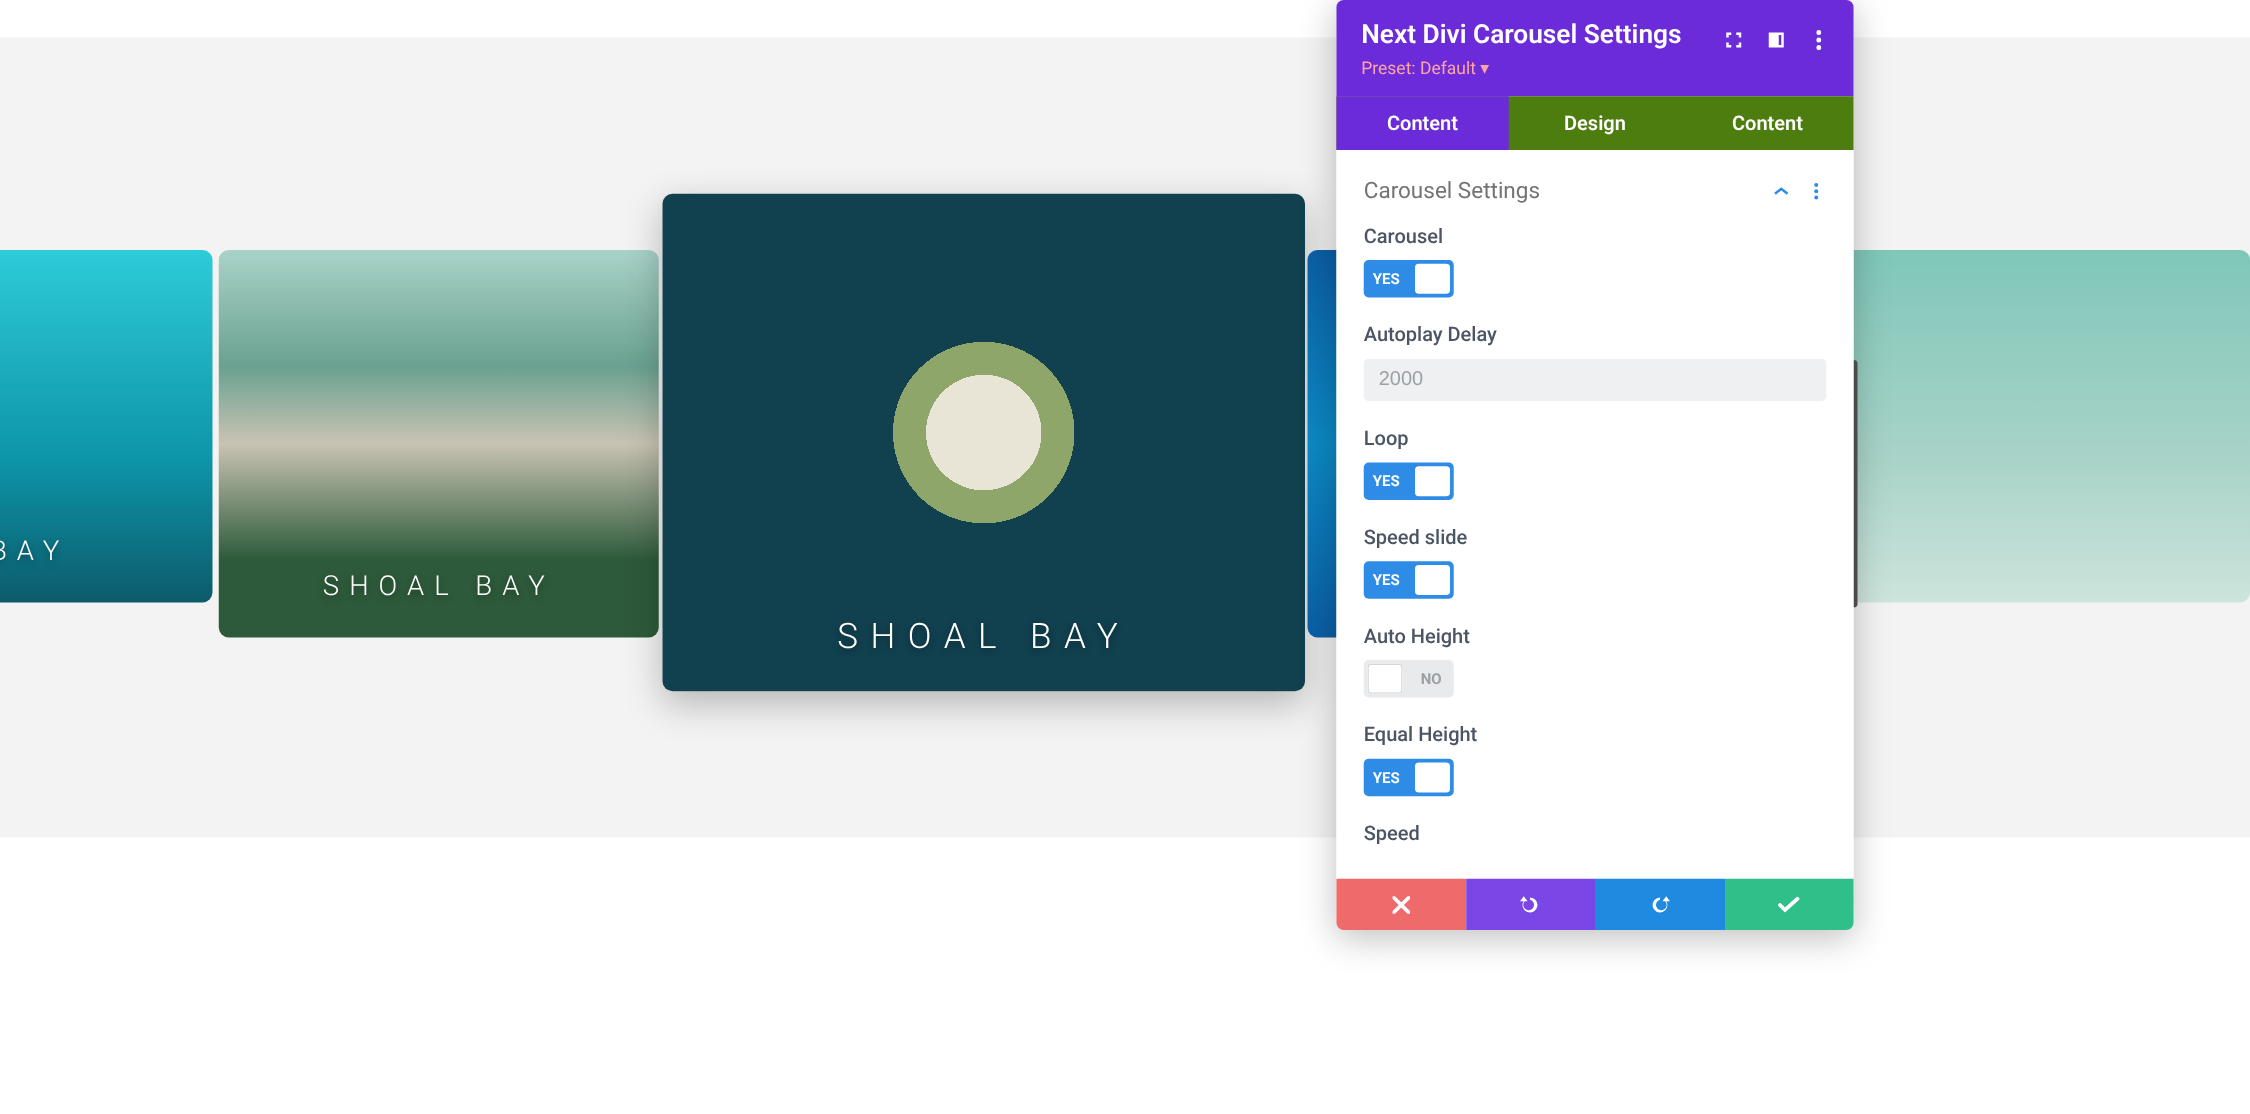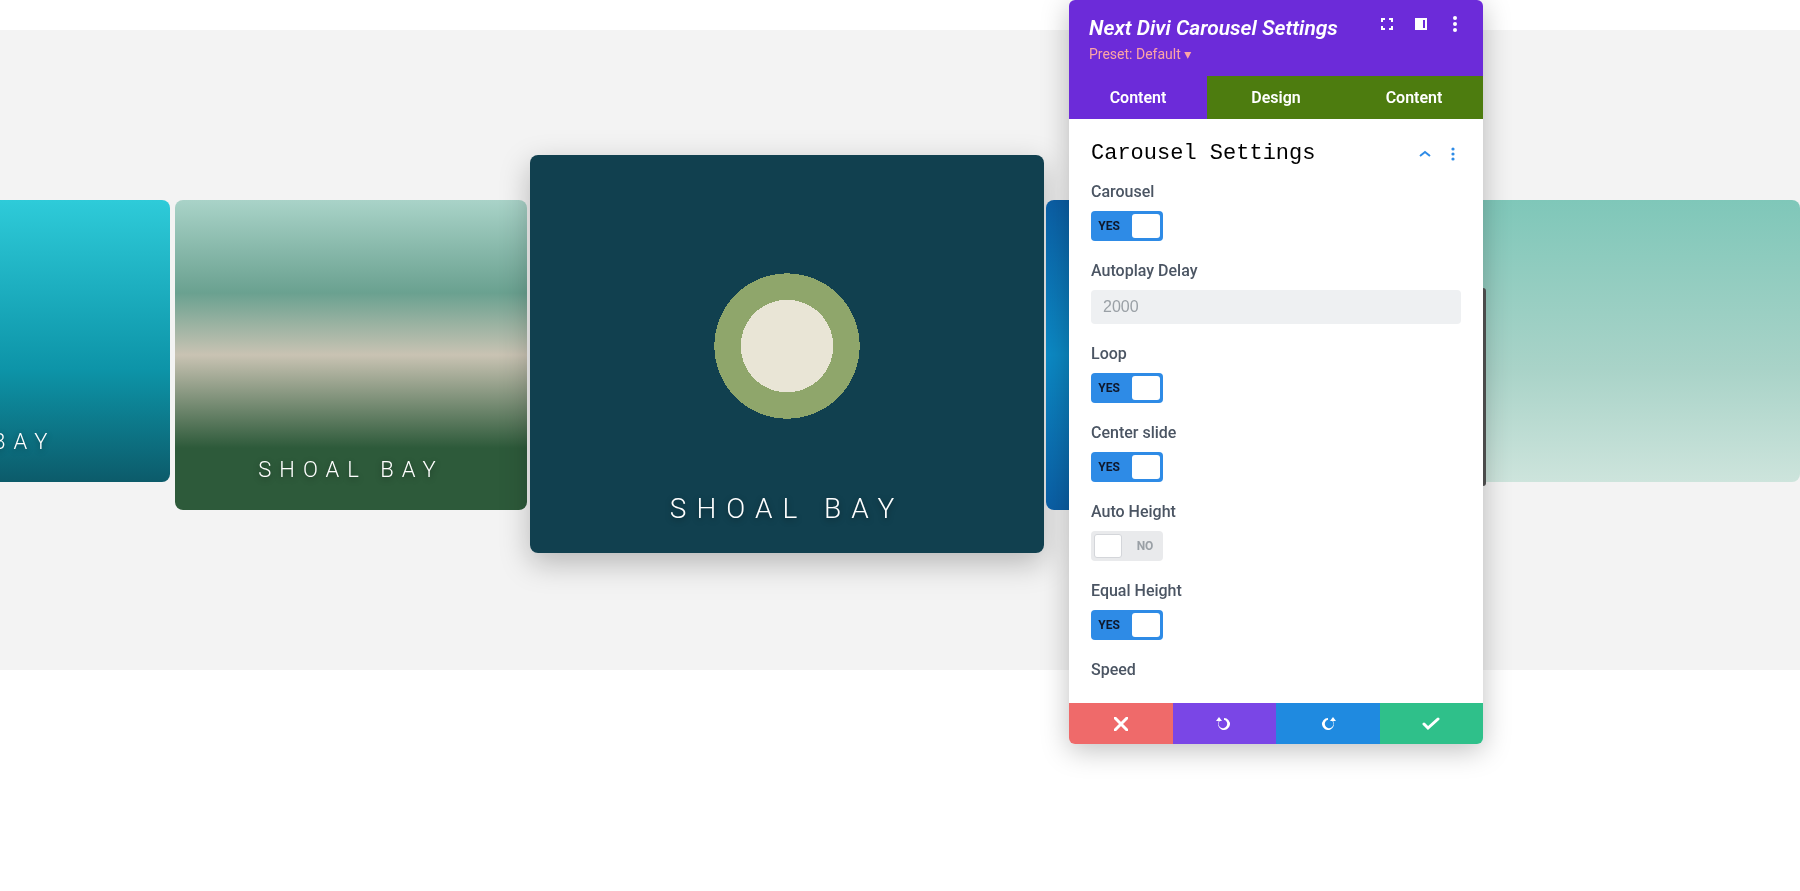--- a/index.html
+++ b/index.html
@@ -86,23 +86,22 @@
   flex-direction: column;
   overflow: hidden;
 }
 .panel-header {
   background: #6c2bd9;
   color: #fff;
   padding: 16px 20px 14px;
 }
 .panel-header .title-row {
   display: flex;
-  align-items: flex-start;
+  align-items: flex-end;
   justify-content: space-between;
-  font-style: italic;
 }
 .panel-title {
   font-size: 21px;
   font-weight: 600;
 }
 .panel-header-icons {
   display: flex;
   gap: 18px;
   align-items: center;
 }
@@ -141,24 +140,23 @@
   overflow: hidden;
   padding: 22px 22px 8px;
 }
 .section-head {
   display: flex;
   align-items: center;
   justify-content: space-between;
   margin-bottom: 16px;
 }
 .section-title {
-  color: #000000;
-  font-size: 22px;
+  color: #737373;
+  font-size: 18px;
   font-weight: 400;
-  font-family: Liberation Mono, monospace;
 }
 .section-icons {
   display: flex;
   gap: 12px;
   align-items: center;
   color: #2e8be6;
 }
 .section-icons .sicon {
   width: 16px; height: 16px; cursor: pointer; display:flex; align-items:center; justify-content:center;
 }
@@ -189,21 +187,21 @@
 .toggle .knob {
   position: absolute;
   top: 3px;
   width: 28px;
   height: 24px;
   border-radius: 3px;
   background: #fff;
 }
 .toggle.on { background: #2e8be6; color: #fff; }
 .toggle.on .knob { right: 3px; }
-.toggle.on .tlabel.yes { color:#0f172a; }
+.toggle.on .tlabel.yes { color:#ffffff; }
 .toggle.off { background: #e9eaec; color: #9aa0a6; }
 .toggle.off .knob { left: 3px; background:#fff; box-shadow: 0 0 0 1px #d4d6da inset; }
 .toggle.off .tlabel.no { color:#9aa0a6; }
 
 .text-input {
   width: 100%;
   height: 34px;
   border-radius: 4px;
   border: none;
   background: #eef0f2;
@@ -326,21 +324,21 @@
     <div class="field">
       <div class="field-label">Loop</div>
       <div class="toggle on">
         <span class="tlabel yes">YES</span>
         <span class="tlabel no"></span>
         <span class="knob"></span>
       </div>
     </div>
 
     <div class="field">
-      <div class="field-label">Center slide</div>
+      <div class="field-label">Speed slide</div>
       <div class="toggle on">
         <span class="tlabel yes">YES</span>
         <span class="tlabel no"></span>
         <span class="knob"></span>
       </div>
     </div>
 
     <div class="field">
       <div class="field-label">Auto Height</div>
       <div class="toggle off">

